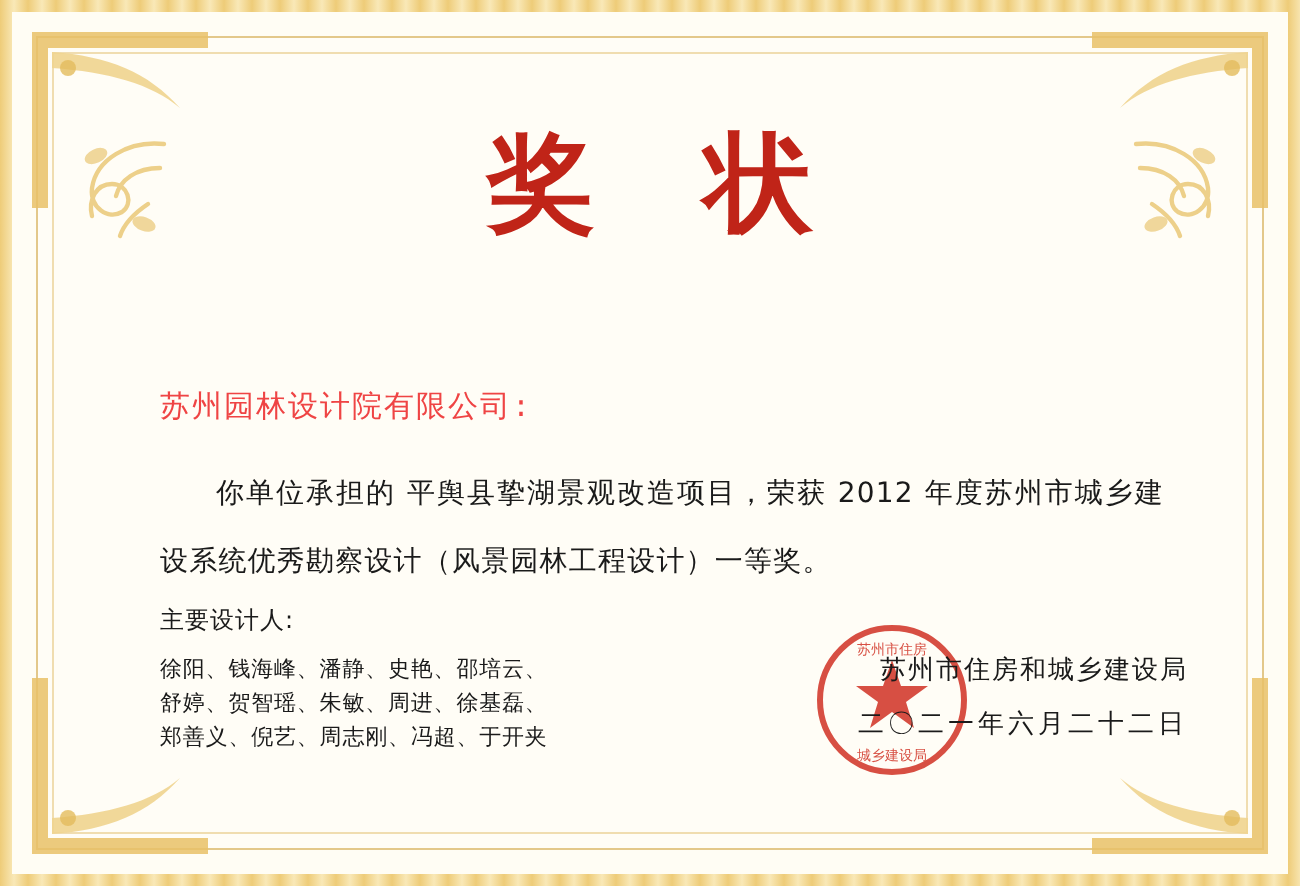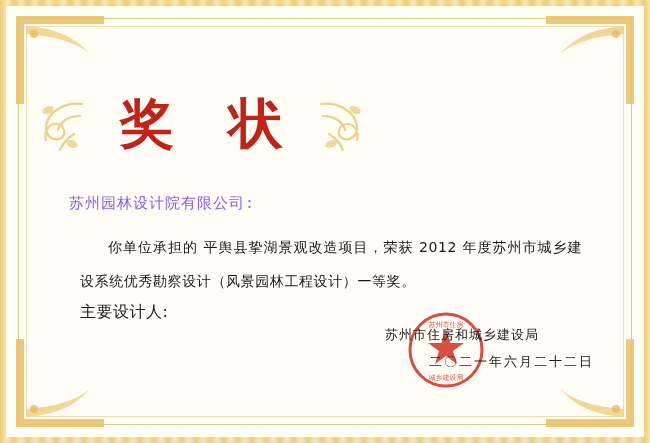--- a/index.html
+++ b/index.html
@@ -64,23 +64,22 @@
 
   .content {
     position: absolute;
     left: 34px; top: 34px; right: 34px; bottom: 34px;
   }
   .title-row {
     position: absolute;
     left: 0; right: 0; top: 28px;
     display: flex;
     align-items: center;
-    justify-content: flex-start;
+    justify-content: space-between;
     gap: 14px;
-    margin-top: 32px;
   }
   .title-text {
     font-family: "DejaVu Serif", serif;
     font-size: 54px;
     font-weight: bold;
     letter-spacing: 18px;
     color: #c02418;
     text-indent: 18px;
     line-height: 1;
     white-space: nowrap;
@@ -88,25 +87,25 @@
   .flourish {
     width: 54px;
     height: 58px;
     flex: 0 0 auto;
   }
   .flourish svg { display: block; }
   .flourish.right { transform: scaleX(-1); }
 
   .recipient {
     position: absolute;
-    left: 35px;
+    left: 46px;
     top: 160px;
     font-family: Liberation Mono, monospace;
     font-size: 15px;
-    color: #8b5cf6;
+    color: #ef4444;
     letter-spacing: 1px;
   }
   .body-text {
     position: absolute;
     left: 46px;
     right: 34px;
     top: 196px;
     font-family: "DejaVu Sans", sans-serif;
     font-size: 14px;
     line-height: 34px;
@@ -116,34 +115,34 @@
     text-align: justify;
   }
   .designers {
     position: absolute;
     left: 46px;
     top: 268px;
     font-family: "DejaVu Sans", sans-serif;
     color: #1a1a1a;
   }
   .designers-label {
-    font-size: 16px;
+    font-size: 12px;
     letter-spacing: 0.5px;
     margin-bottom: 7px;
   }
   .designers-list div {
     font-size: 11px;
     line-height: 17px;
     letter-spacing: 0.4px;
   }
   .signature {
     position: absolute;
     right: 22px;
     top: 292px;
-    text-align: left;
+    text-align: right;
     font-family: Liberation Serif, serif;
     color: #1a1a1a;
   }
   .sig-org {
     font-size: 13px;
     letter-spacing: 1px;
   }
   .sig-date {
     font-size: 13px;
     letter-spacing: 2px;
@@ -229,20 +228,25 @@
         </svg>
       </span>
     </div>
 
     <div class="recipient">苏州园林设计院有限公司:</div>
 
     <div class="body-text">你单位承担的 平舆县挚湖景观改造项目，荣获 2012 年度苏州市城乡建设系统优秀勘察设计（风景园林工程设计）一等奖。</div>
 
     <div class="designers">
       <div class="designers-label">主要设计人:</div>
+      <div class="designers-list">
+        <div>徐阳、钱海峰、潘静、史艳、邵培云、</div>
+        <div>舒婷、贺智瑶、朱敏、周进、徐基磊、</div>
+        <div>郑善义、倪艺、周志刚、冯超、于开夹</div>
+      </div>
     </div>
 
     <div class="seal">
       <svg width="80" height="80" viewBox="0 0 80 80">
         <g opacity="0.82">
           <circle cx="40" cy="40" r="36" fill="none" stroke="#cf2a1c" stroke-width="3"></circle>
           <path d="M40 20 L44.5 33 L58 33 L47 41 L51 54 L40 46 L29 54 L33 41 L22 33 L35.5 33 Z" fill="#cf2a1c"></path>
           <text x="40" y="17" font-size="7" fill="#cf2a1c" text-anchor="middle" font-family="DejaVu Sans, sans-serif">苏州市住房</text>
           <text x="40" y="70" font-size="7" fill="#cf2a1c" text-anchor="middle" font-family="DejaVu Sans, sans-serif">城乡建设局</text>
         </g>

